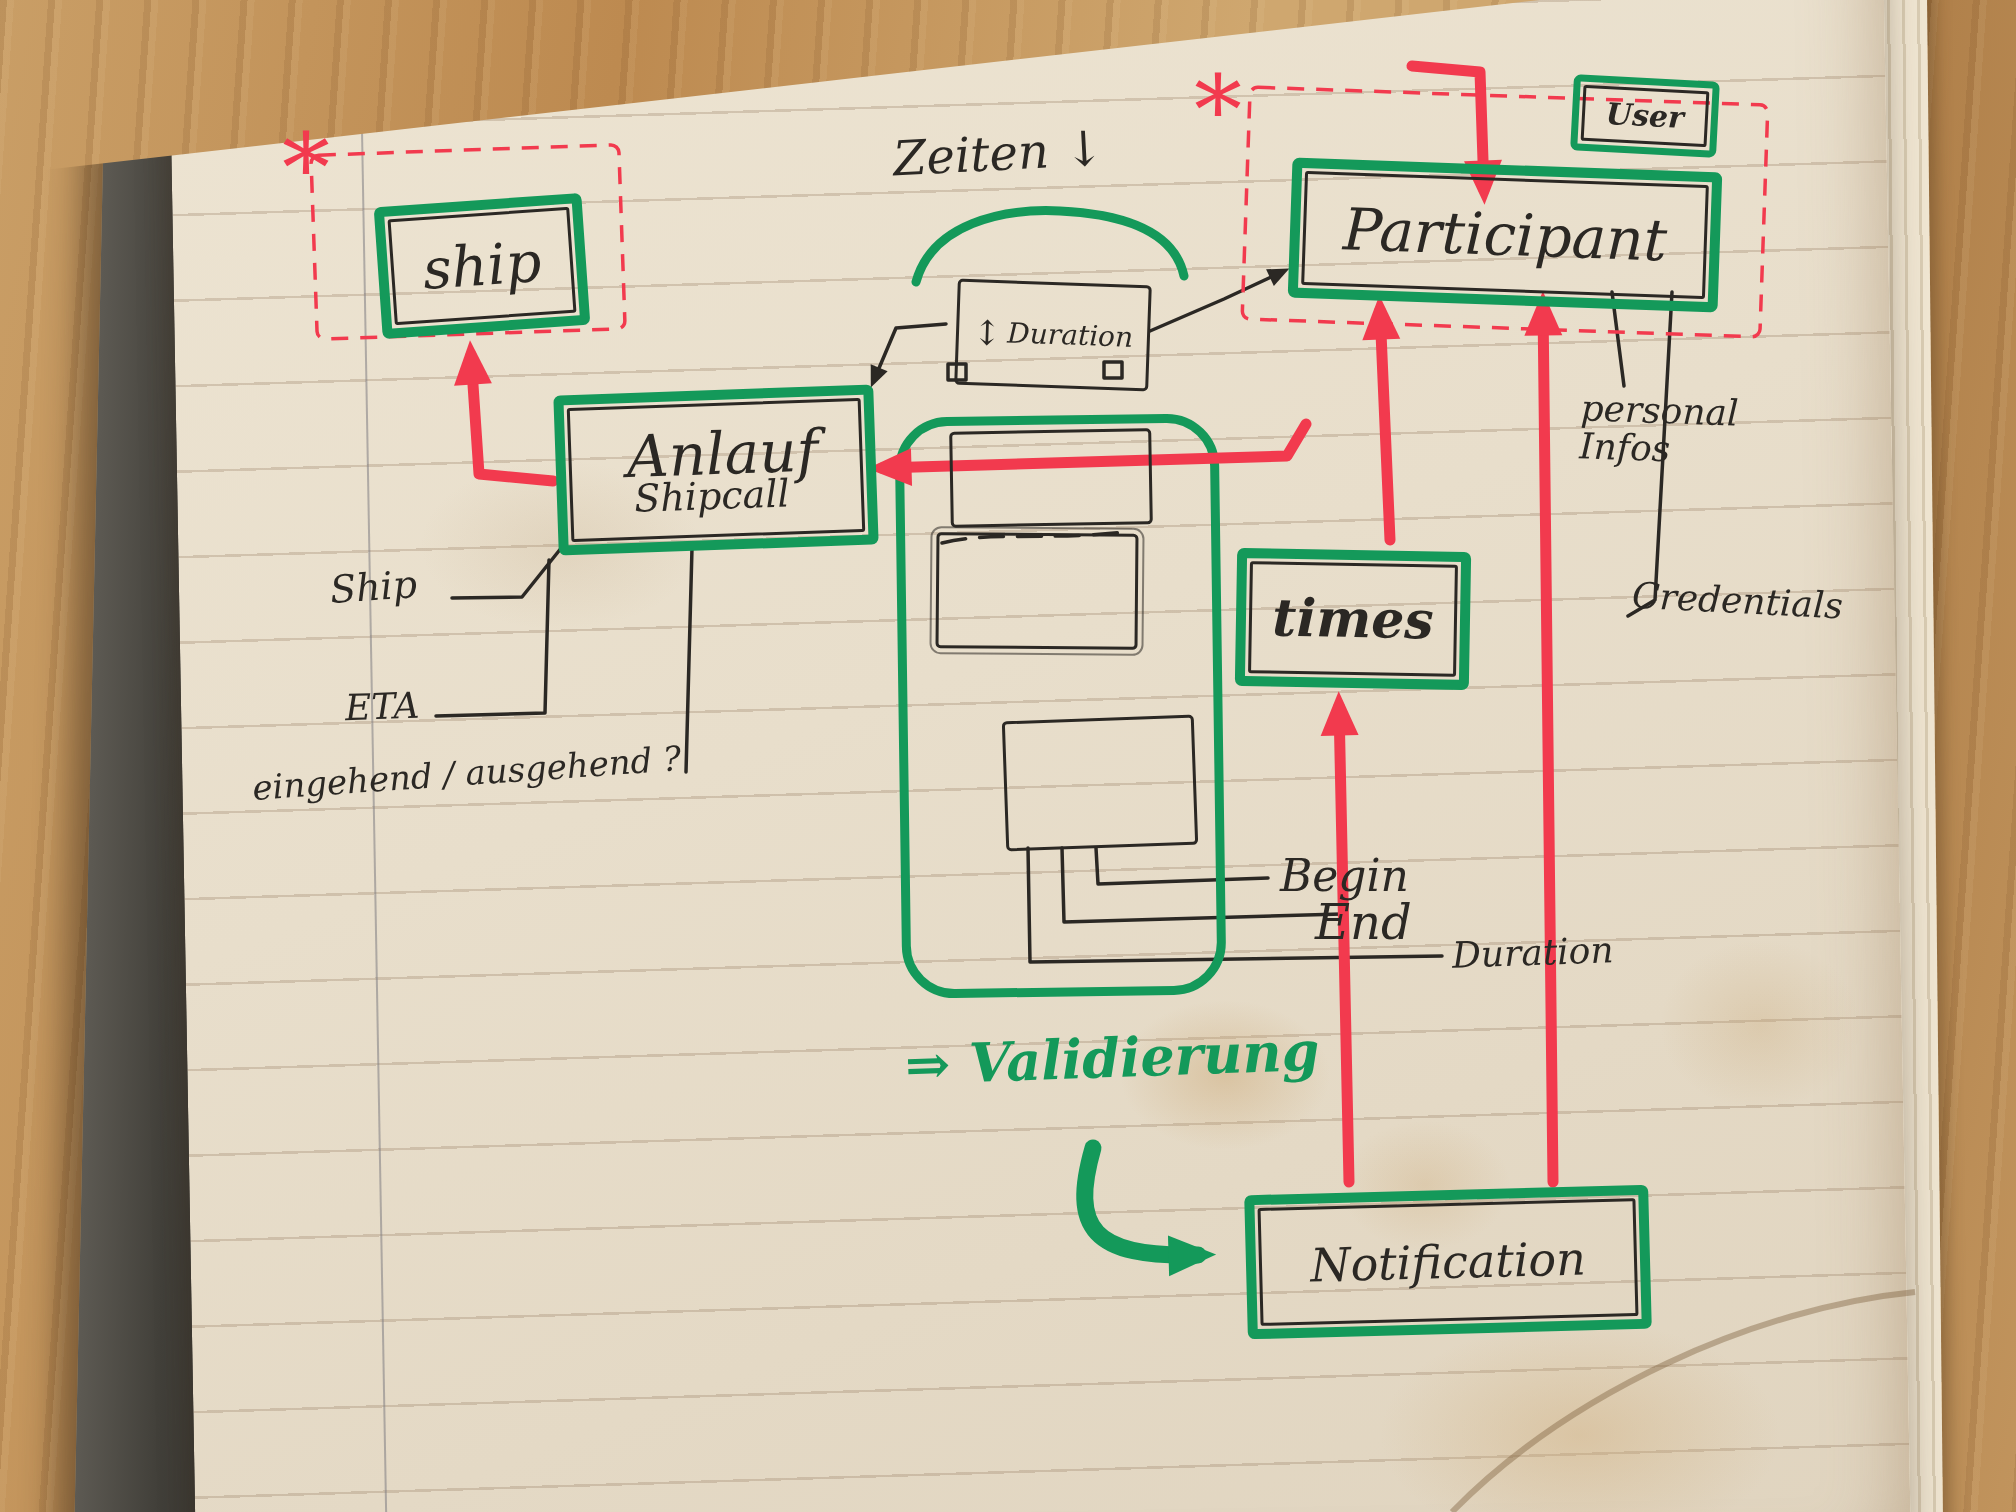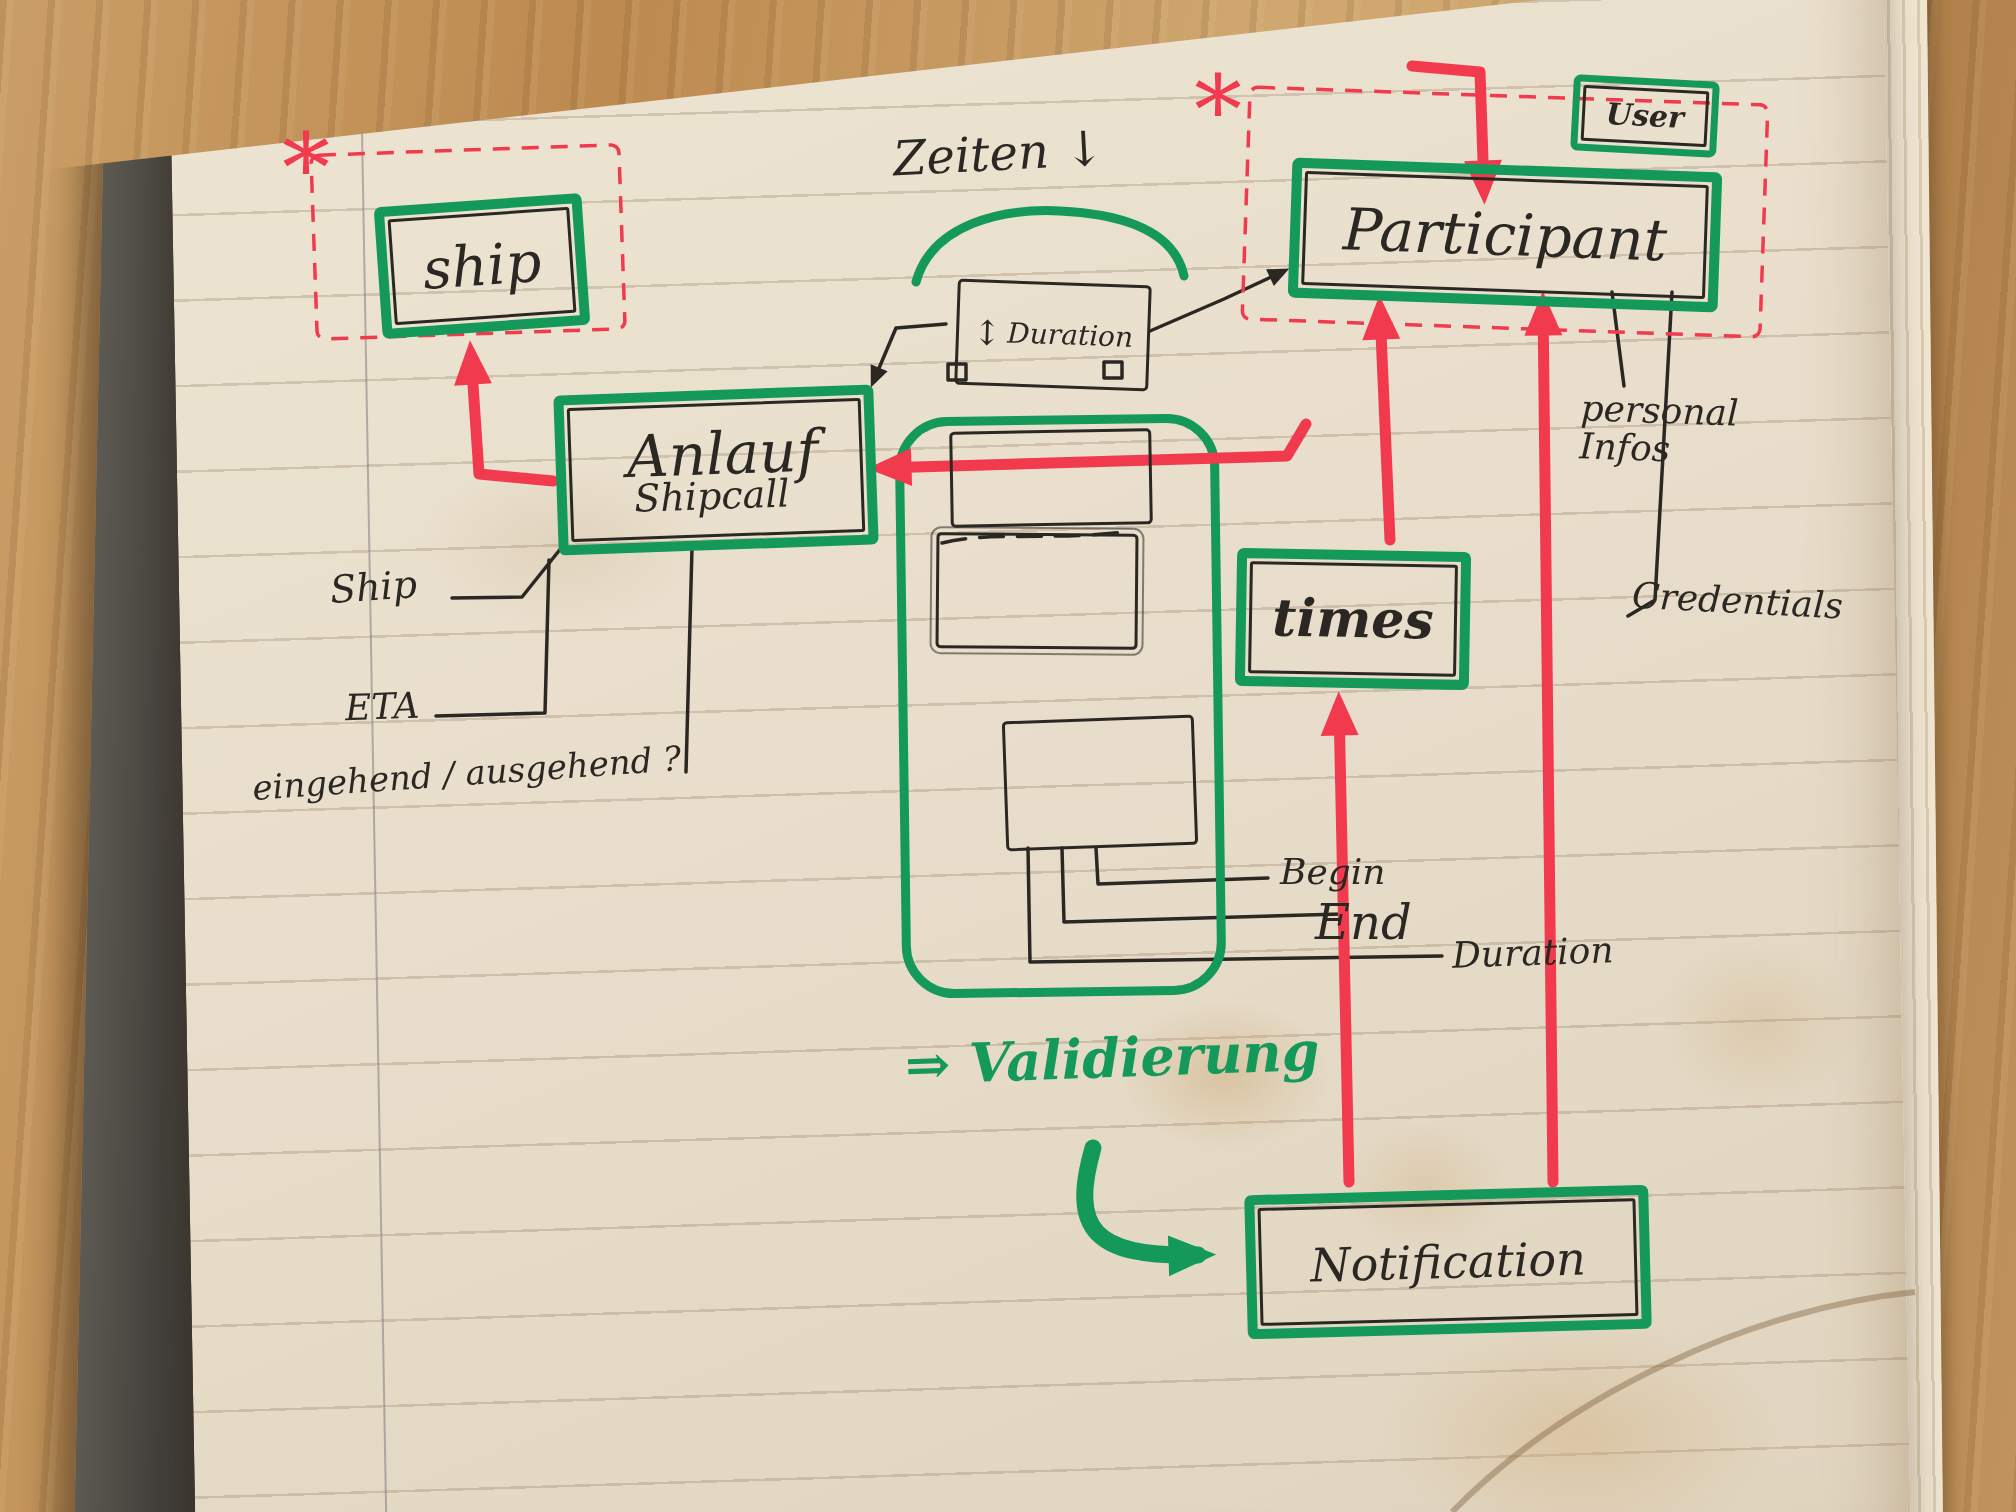--- a/index.html
+++ b/index.html
@@ -172,21 +172,21 @@
 
   <div class="hand" style="left:345px;top:688px;font-size:36px;transform:rotate(-2deg);">ETA</div>
 
   <div class="hand" style="left:252px;top:756px;font-size:34px;transform:rotate(-4deg);">eingehend / ausgehend ?</div>
 
   <div class="hand pre" style="left:1580px;top:392px;font-size:36px;transform:rotate(2deg);">personal
 Infos</div>
 
   <div class="hand" style="left:1632px;top:582px;font-size:36px;transform:rotate(3deg);">Credentials</div>
 
-  <div class="hand" style="left:1280px;top:853px;font-size:36px;">Begin</div>
+  <div class="hand" style="left:1280px;top:853px;font-size:44px;">Begin</div>
 
   <div class="hand" style="left:1315px;top:897px;font-size:48px;">End</div>
 
   <div class="hand" style="left:1452px;top:934px;font-size:36px;transform:rotate(-2deg);">Duration</div>
 
   <div class="hand green-hand" style="left:905px;top:1030px;font-size:54px;transform:rotate(-2deg);">⇒ Validierung</div>
 
 </div>
 
 </body></html>

